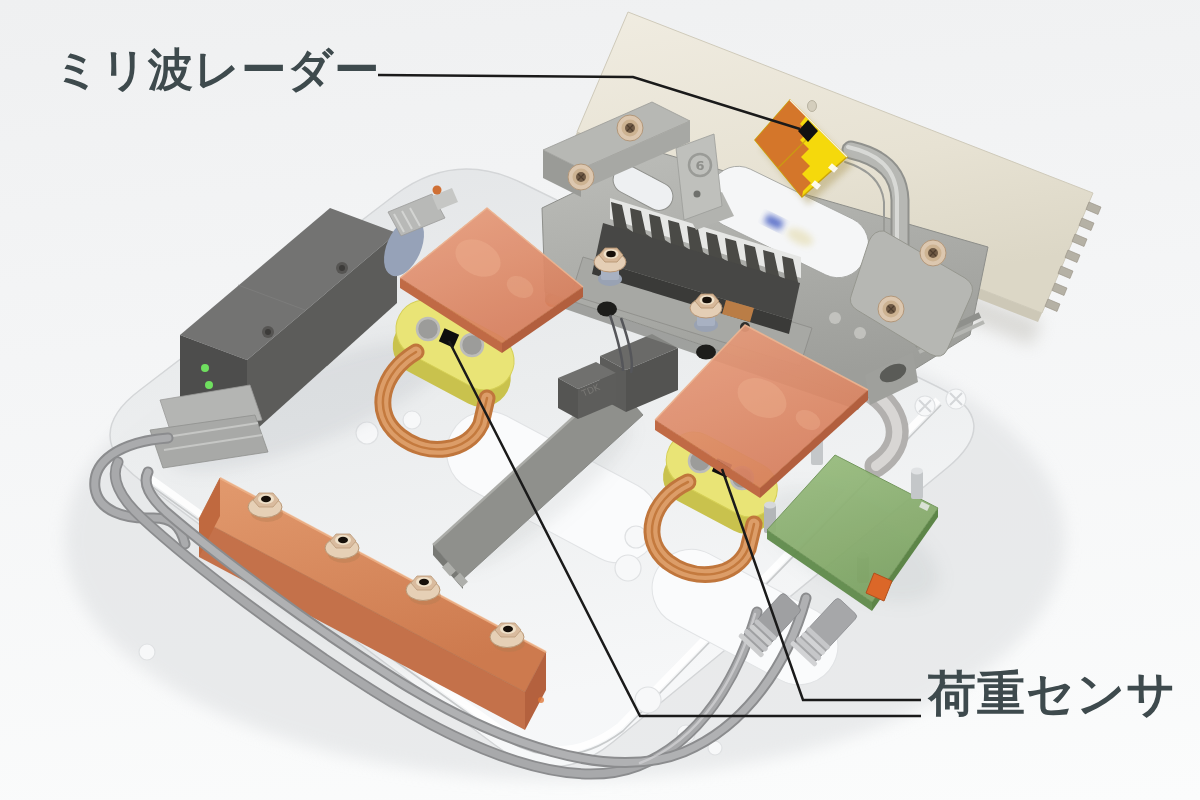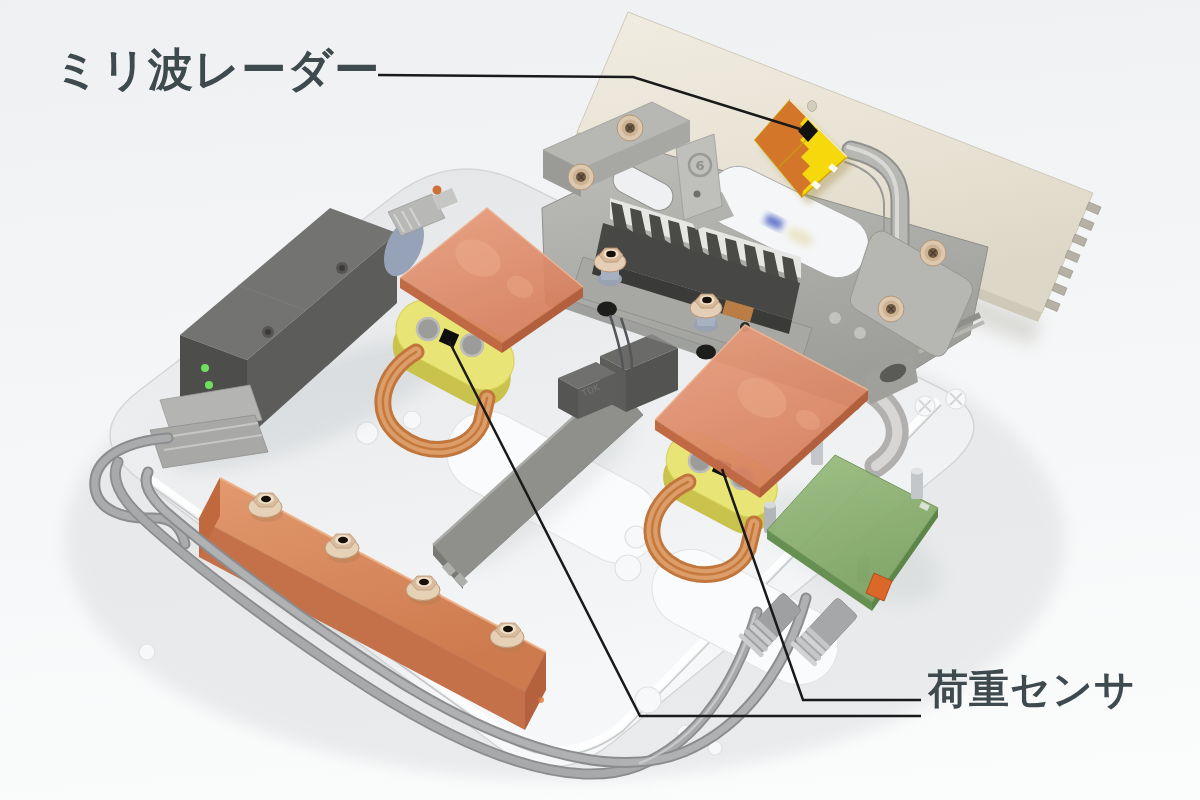--- a/index.html
+++ b/index.html
@@ -3,21 +3,21 @@
 <meta charset="utf-8">
 <style>
   html,body{margin:0;padding:0;background:#e9eaeb;}
   .stage{position:relative;width:1200px;height:800px;overflow:hidden;
          font-family:"DejaVu Sans","Liberation Sans",sans-serif;
          background:linear-gradient(175deg,#eff0f1 0%,#f4f5f6 40%,#fbfcfc 100%);}
   .stage svg{position:absolute;left:0;top:0;}
   .callout-label{position:absolute;font-weight:700;color:#3e4a4d;
                  letter-spacing:1px;white-space:nowrap;line-height:1;}
   .label-radar{left:54px;top:47px;font-size:45px;}
-  .label-load{left:928px;top:669px;font-size:40px;}
+  .label-load{left:928px;top:669px;font-size:48px;}
 </style>
 </head>
 <body>
 
 <div class="stage">
 <svg width="1200" height="800" viewBox="0 0 1200 800">
 <defs>
   <linearGradient id="boardGrad" x1="0" y1="0" x2="0.3" y2="1">
     <stop offset="0" stop-color="#f0ece1"></stop>
           <stop offset="0.6" stop-color="#e7e2d3"></stop>

